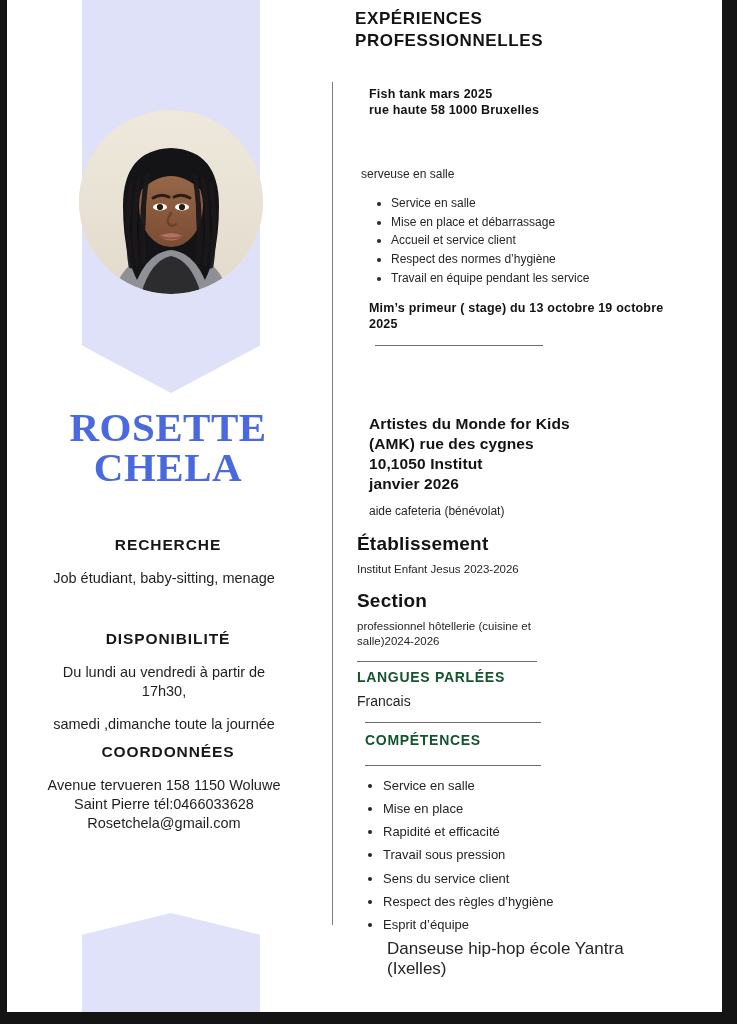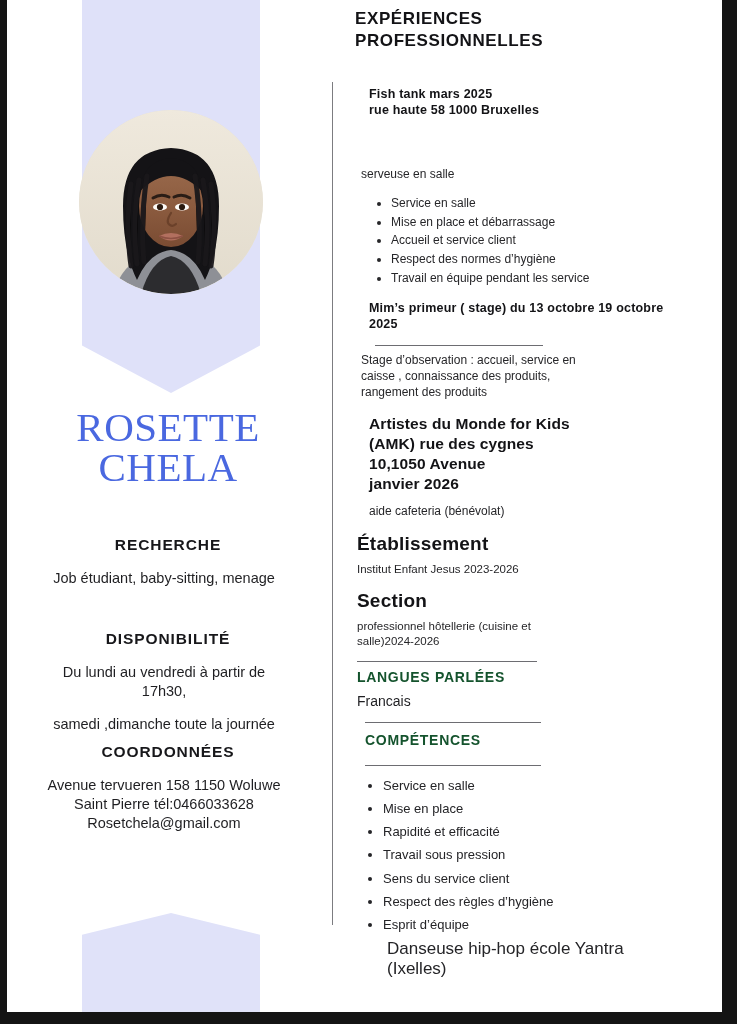--- a/index.html
+++ b/index.html
@@ -74,21 +74,21 @@
   }
   .photo-svg { display:block; width:184px; height:184px; }
 
   .person-name {
     position: absolute;
     left: 0;
     top: 408px;
     width: 322px;
     text-align: center;
     font-family: "Liberation Serif", serif;
-    font-weight: 400;
+    font-weight: 700;
     font-size: 41px;
     line-height: 0.97;
     letter-spacing: 0.5px;
     color: #4a68e0;
   }
   .person-name .nm-line { display: block; }
 
   .lsec {
     position: absolute;
     width: 322px;
@@ -352,29 +352,26 @@
         </ul>
       </div>
 
       <div class="r-block" style="top:300px;">
         <div class="r-job-head">
           <div>Mim’s primeur ( stage) du 13 octobre 19 octobre</div>
           <div>2025</div>
         </div>
       </div>
       <div class="rule" style="left:28px; top:345px; width:168px;"></div>
-      <div class="r-block" style="top:352px; left:14px; width:250px;">
-        <div class="r-sub">Stage d’observation : accueil, service en caisse , connaissance des produits, rangement des produits</div>
-      </div>
 
       <div class="r-block" style="top:414px;">
         <div class="r-bigjob">
           <span>Artistes du Monde for Kids</span>
           <span>(AMK)  rue des cygnes</span>
-          <span>10,1050 Avenue</span>
+          <span>10,1050 Institut</span>
           <span>janvier 2026</span>
         </div>
         <div class="r-sub" style="margin-top:8px;">aide cafeteria (bénévolat)</div>
       </div>
 
       <div class="r-block" style="top:533px; left:10px;">
         <div class="r-h2">Établissement</div>
         <div class="r-p">Institut Enfant Jesus 2023-2026</div>
       </div>
 

